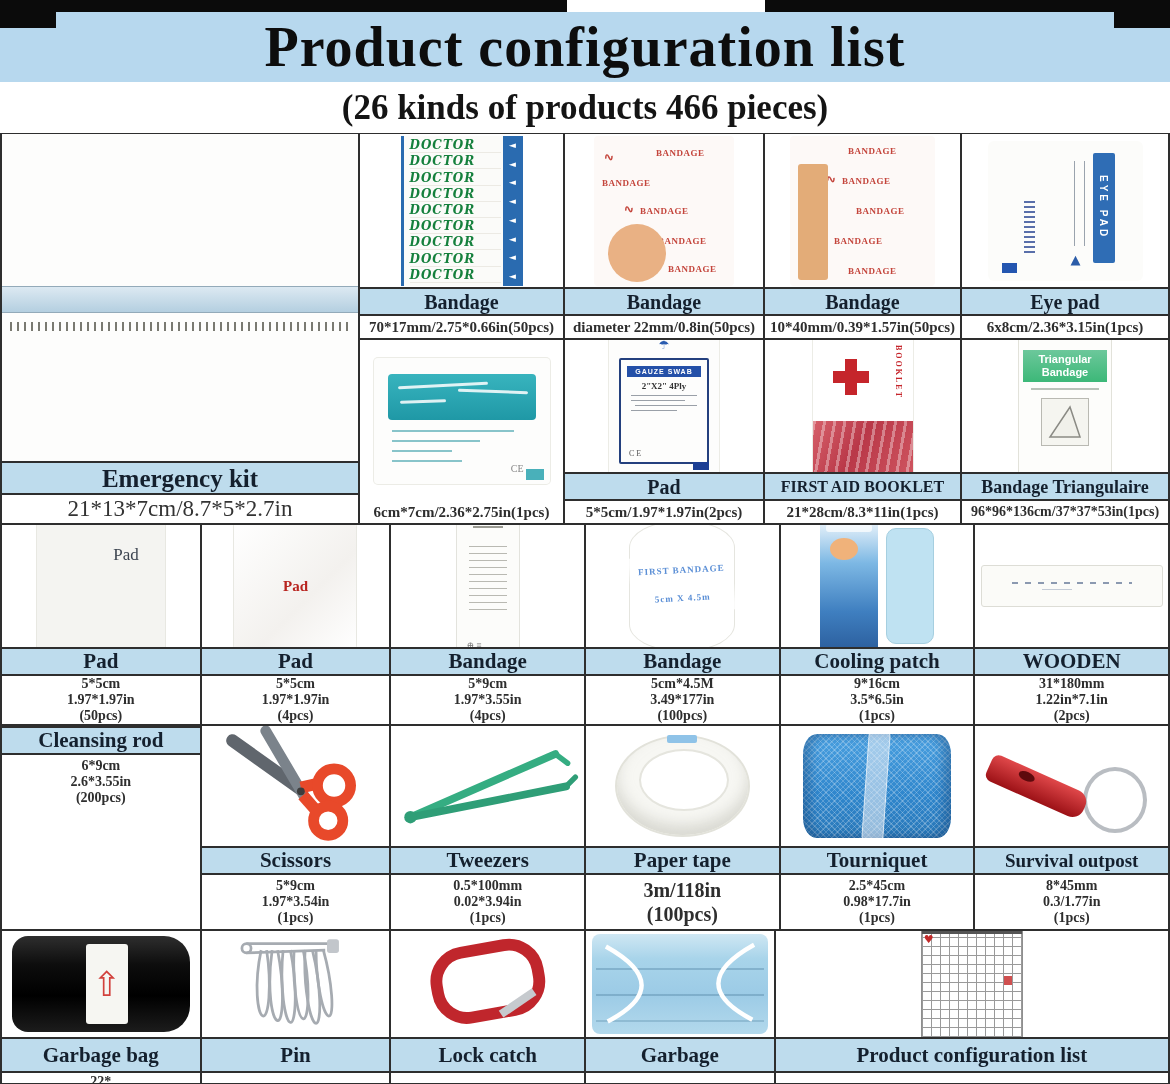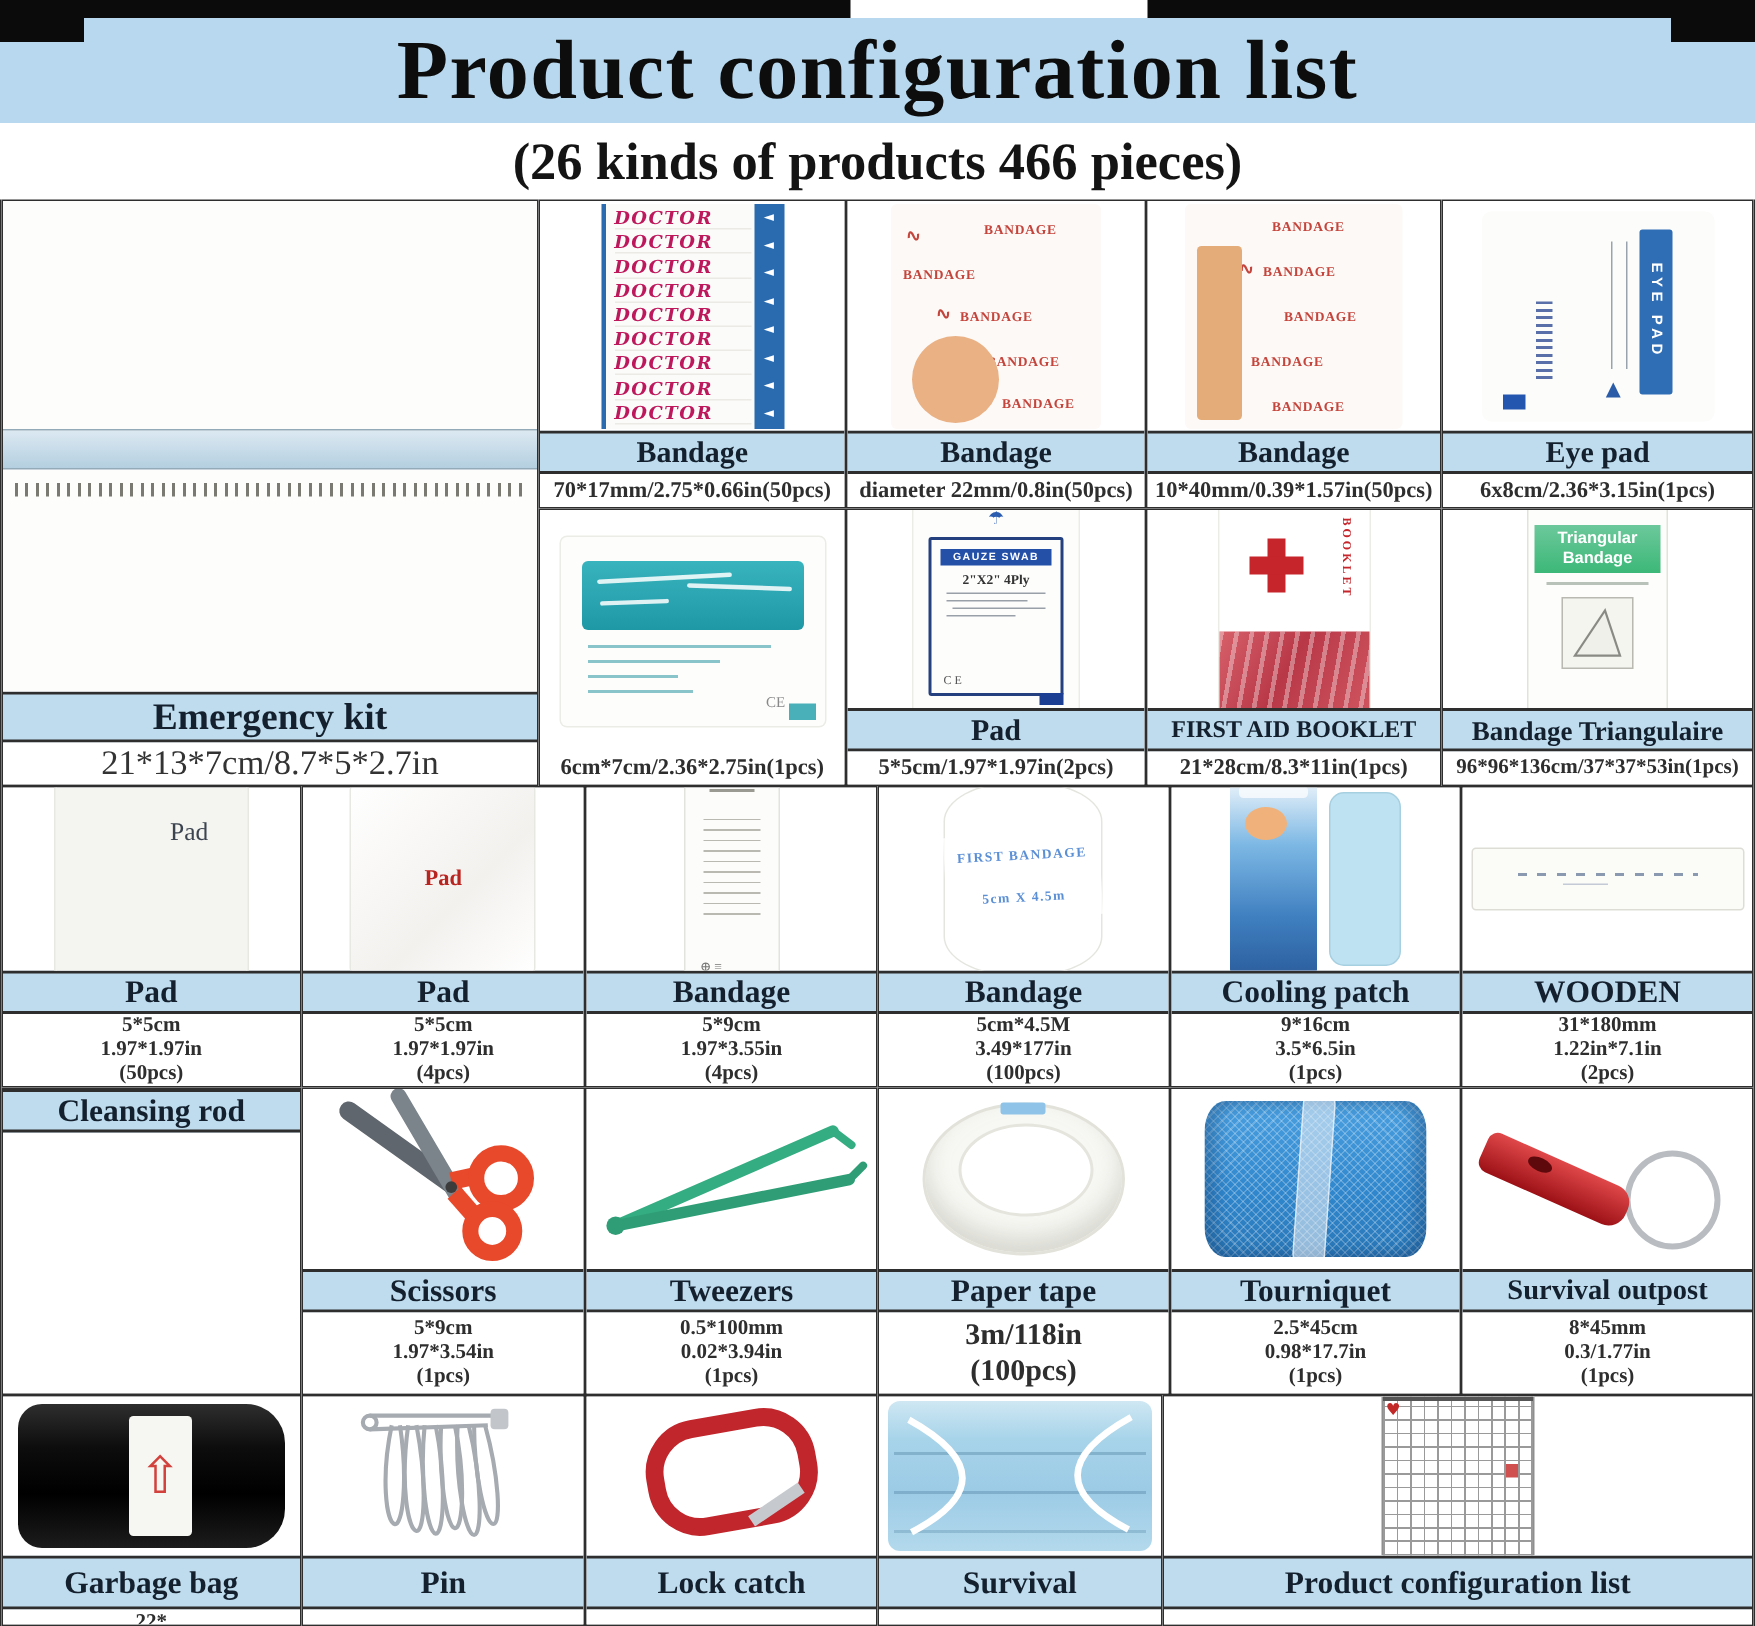--- a/index.html
+++ b/index.html
@@ -44,21 +44,21 @@
   .rowD .spec{height:10px;font-size:14px;line-height:17px;align-items:flex-start;overflow:hidden}
   .cD1{width:200px}.cD2{width:190px}.cD3{width:195px}.cD4{width:190px}.cD5{width:395px}
   
   .img-emkit{position:absolute;inset:0;background:#fdfdfc}
   .emband{position:absolute;left:0;right:0;top:152px;height:25px;background:linear-gradient(#dce9f2,#b4cfe0);
           border-top:1px solid #93aab9;border-bottom:1px solid #93aab9}
   .emzip{position:absolute;left:8px;right:8px;top:188px;height:9px;opacity:.8;
          background:repeating-linear-gradient(90deg,#59594f 0 2px,transparent 2px 7px)}
   .img-doctor{width:122px;height:150px;background:#fbfbf9;position:relative;border-left:3px solid #2a6bb0;
               display:flex;flex-direction:column;justify-content:space-around;padding:2px 22px 2px 6px;box-sizing:border-box}
-  .img-doctor .dr{font-size:12px;font-weight:bold;font-style:italic;color:#be185d;border-bottom:1px solid #eceae4;
+  .img-doctor .dr{font-size:12px;font-weight:bold;font-style:italic;color:#15803d;border-bottom:1px solid #eceae4;
                   font-family:"DejaVu Serif",serif;letter-spacing:1px;line-height:14px}
   .doctor-bar{position:absolute;right:0;top:0;bottom:0;width:20px;background:#2a6bb0;display:flex;flex-direction:column;
               align-items:center;justify-content:space-around;color:#fff;font-size:9px;font-family:"DejaVu Sans",sans-serif}
   .bwrap{position:relative;background:#fdf9f7;border-radius:4px}
   .img-bround{width:140px;height:150px}
   .img-bstrip{width:145px;height:150px}
   .bw{position:absolute;font-size:9px;font-weight:bold;color:#c4453c;letter-spacing:.5px;white-space:nowrap}
   .sw{position:absolute;color:#c4453c;font-size:12px;font-weight:bold;transform:rotate(-12deg)}
   .bcircle{position:absolute;width:58px;height:58px;border-radius:50%;background:#e9b184;bottom:4px;left:14px}
   .bstrip{position:absolute;width:30px;height:116px;border-radius:3px;background:#e3ac78;left:8px;bottom:6px}
@@ -425,20 +425,25 @@
           <div>31*180mm</div>
           <div>1.22in*7.1in</div>
           <div>(2pcs)</div>
         </div>
       </div>
     </div>
 
     <div class="rowC">
       <div class="cell c6a">
         <div class="lbl">Cleansing rod</div>
+        <div class="spec3">
+          <div>6*9cm</div>
+          <div>2.6*3.55in</div>
+          <div>(200pcs)</div>
+        </div>
       </div>
       <div class="cell c6b">
         <div class="imgbox">
           <svg width="160" height="122" viewBox="0 0 160 125">
             <line x1="16" y1="16" x2="86" y2="66" stroke="#60666d" stroke-width="13" stroke-linecap="round"></line>
             <line x1="50" y1="6" x2="90" y2="74" stroke="#7b838b" stroke-width="11" stroke-linecap="round"></line>
             <line x1="86" y1="64" x2="104" y2="60" stroke="#e8492a" stroke-width="12"></line>
             <line x1="88" y1="72" x2="102" y2="88" stroke="#e8492a" stroke-width="12"></line>
             <circle cx="120" cy="62" r="17" fill="none" stroke="#e8492a" stroke-width="11"></circle>
             <circle cx="114" cy="98" r="15" fill="none" stroke="#e8492a" stroke-width="11"></circle>
@@ -559,21 +564,21 @@
       <div class="cell cD4">
         <div class="imgbox">
           <div class="img-mask" style="width:176px;height:100px">
             <div class="mk-body"></div>
             <svg width="176" height="100" viewBox="0 0 190 112" style="position:absolute;inset:0">
               <path d="M12 14 C66 44 64 72 14 98" stroke="#fff" stroke-width="5" fill="none"></path>
               <path d="M178 12 C124 42 126 70 176 96" stroke="#fff" stroke-width="5" fill="none"></path>
             </svg>
           </div>
         </div>
-        <div class="lbl">Survival</div>
+        <div class="lbl">Garbage</div>
         <div class="spec"></div>
       </div>
       <div class="cell cD5">
         <div class="imgbox">
           <div class="img-grid">
             <div class="cg-top"></div>
             <span class="cg-heart">♥</span>
             <div class="cg-red"></div>
           </div>
         </div>

